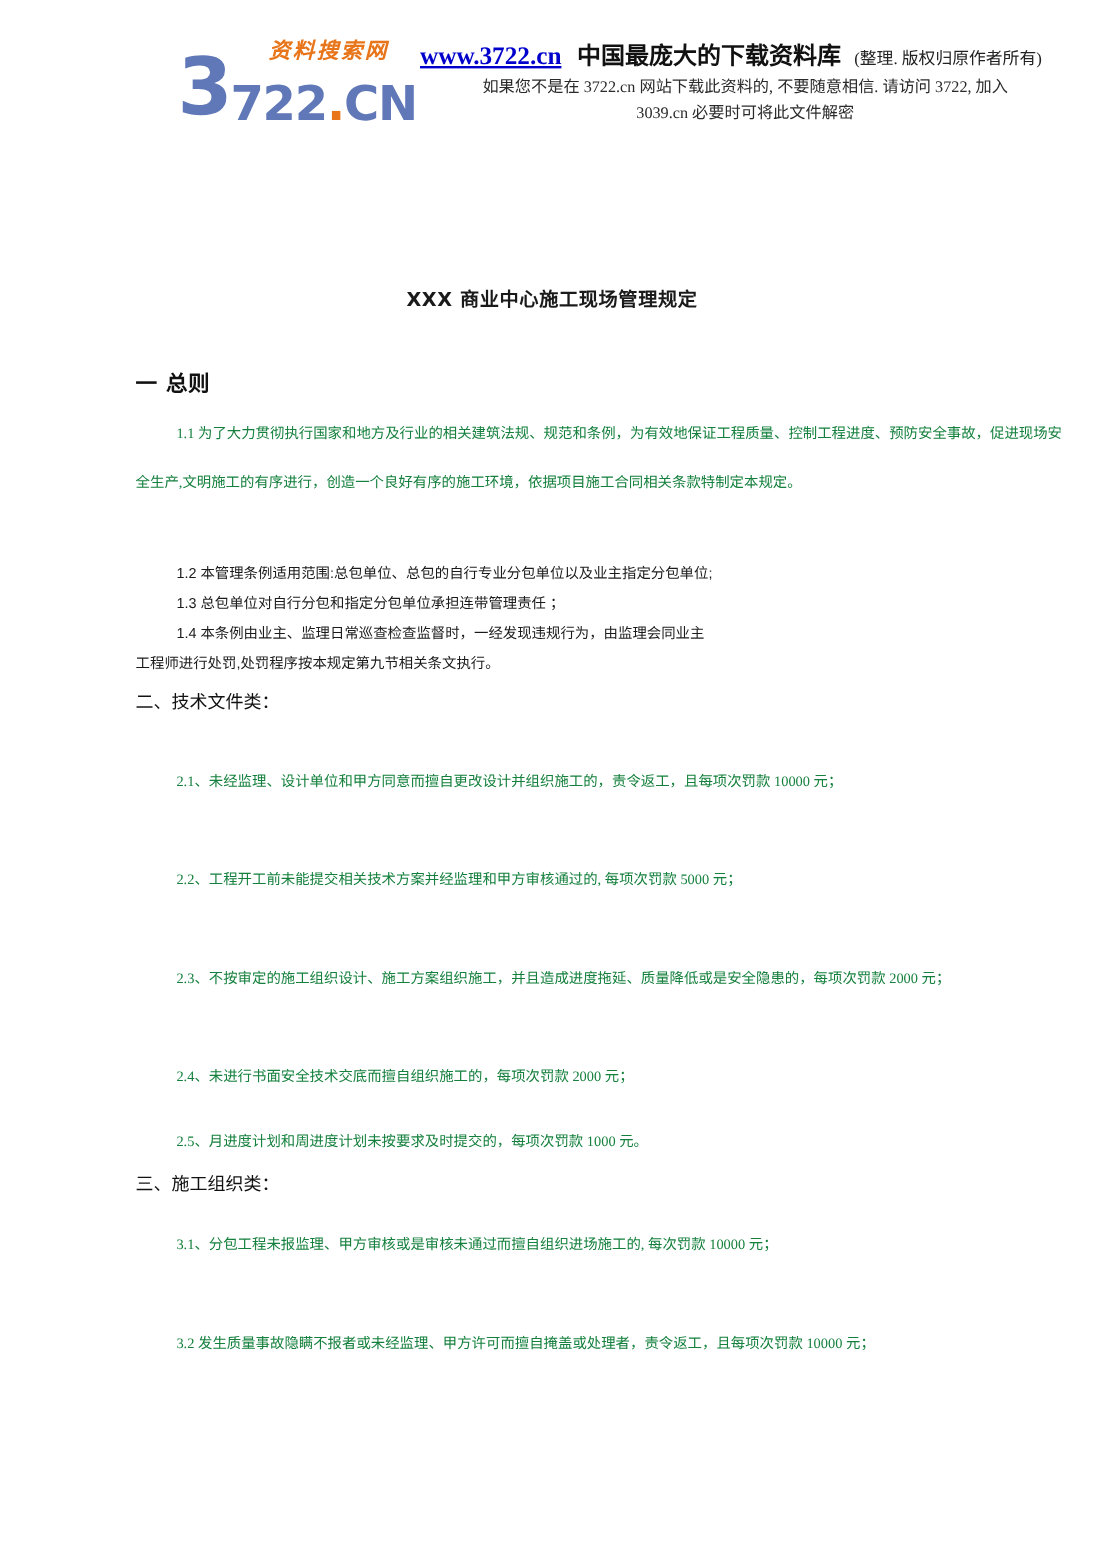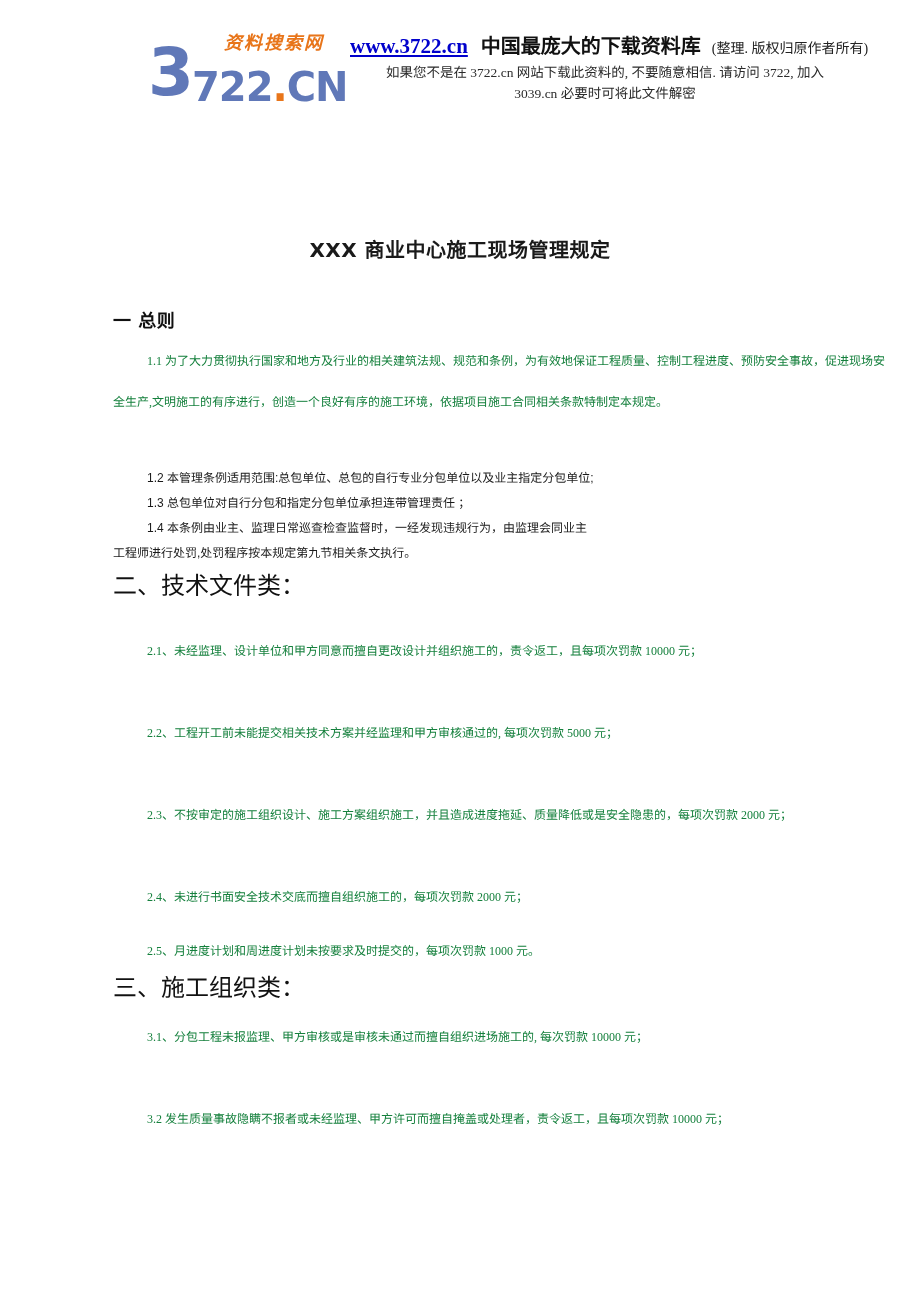--- a/index.html
+++ b/index.html
@@ -100,21 +100,21 @@
   .banner-paren {
     font-family: "Liberation Serif", serif;
     font-size: 14px;
     color: #222222;
     margin-left: 7px;
     vertical-align: baseline;
   }
 
   .banner-note {
     position: absolute;
-    left: 355px;
+    left: 371px;
     top: 62px;
     width: 500px;
     text-align: center;
     font-family: "Liberation Serif", serif;
     font-size: 13.5px;
     line-height: 21px;
     color: #2a2a2a;
   }
 
   
@@ -126,21 +126,21 @@
   }
 
   .doc-title {
     position: absolute;
     left: 0;
     top: 236px;
     width: 920px;
     text-align: center;
     font-family: "DejaVu Sans", sans-serif;
     font-weight: bold;
-    font-size: 20px;
+    font-size: 16px;
     line-height: 28px;
     color: #1a1a1a;
     letter-spacing: 0.5px;
   }
 
   .section-heading {
     position: absolute;
     left: 113px;
     font-family: "DejaVu Sans", sans-serif;
     font-weight: bold;
@@ -148,21 +148,21 @@
     line-height: 26px;
     color: #111111;
     letter-spacing: 0.5px;
     white-space: nowrap;
   }
 
   .sub-heading {
     position: absolute;
     left: 113px;
     font-family: Liberation Serif, serif;
-    font-size: 24px;
+    font-size: 15px;
     line-height: 26px;
     color: #111111;
     white-space: nowrap;
   }
 
   .para {
     position: absolute;
     left: 113px;
     width: 772px;
     font-family: "Liberation Serif", serif;

